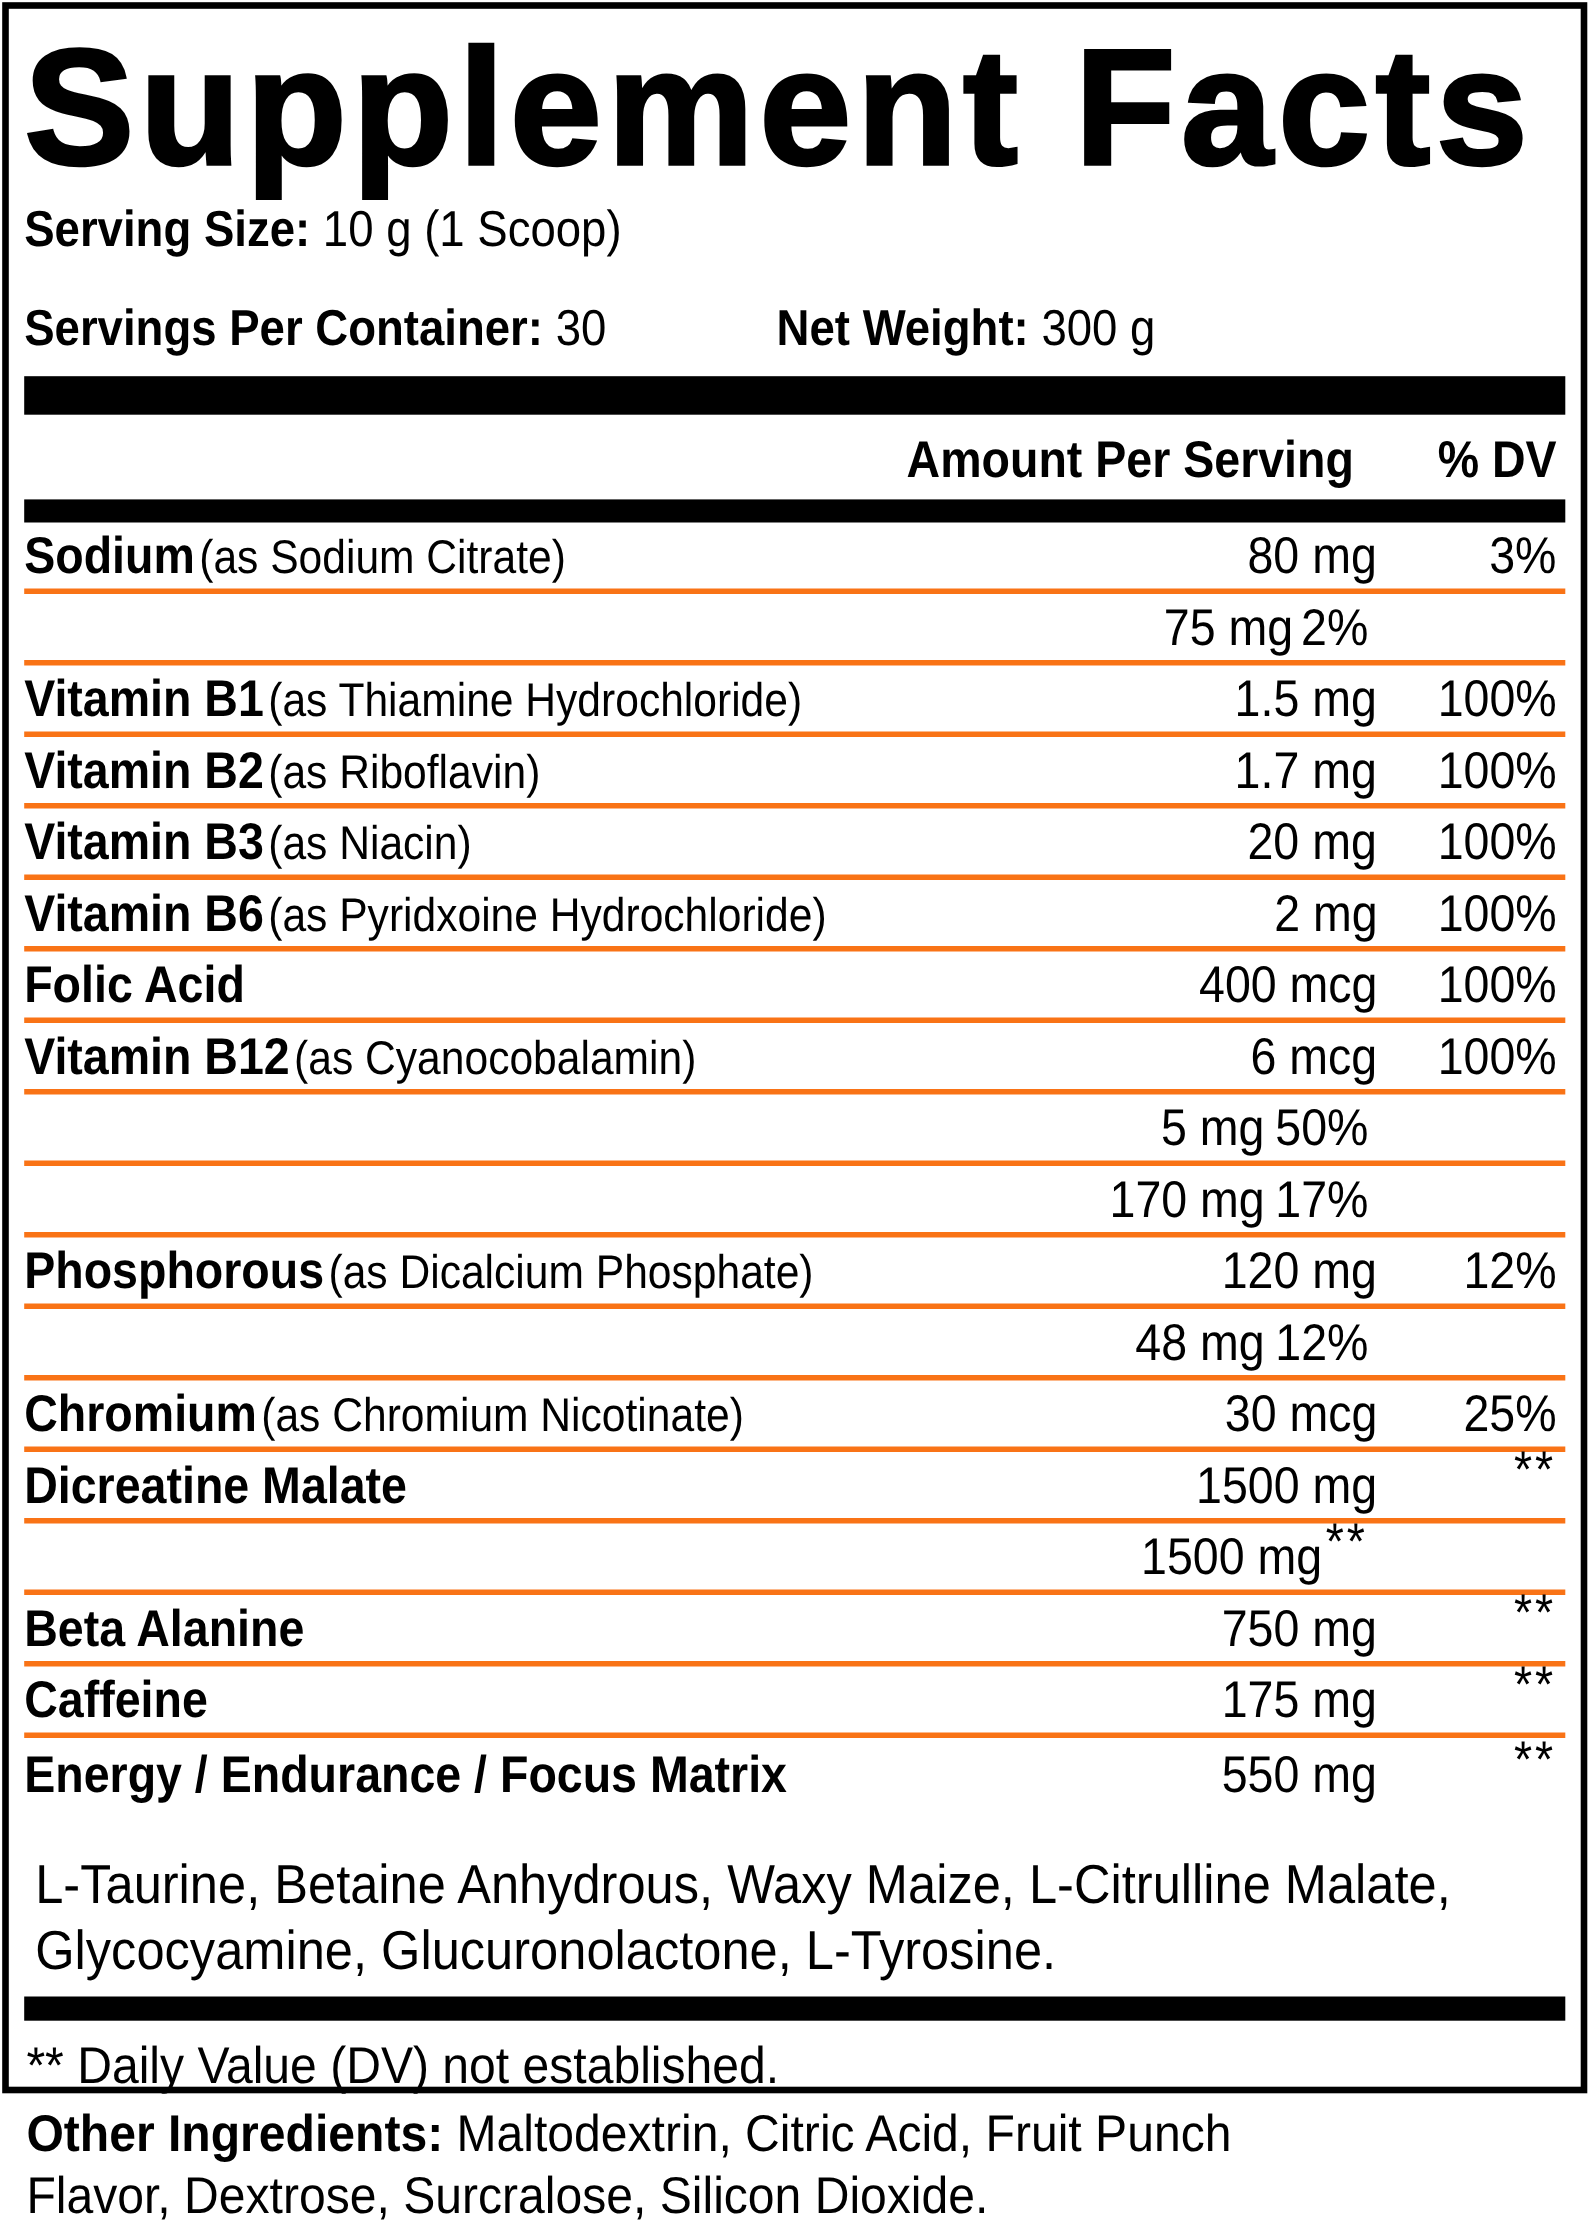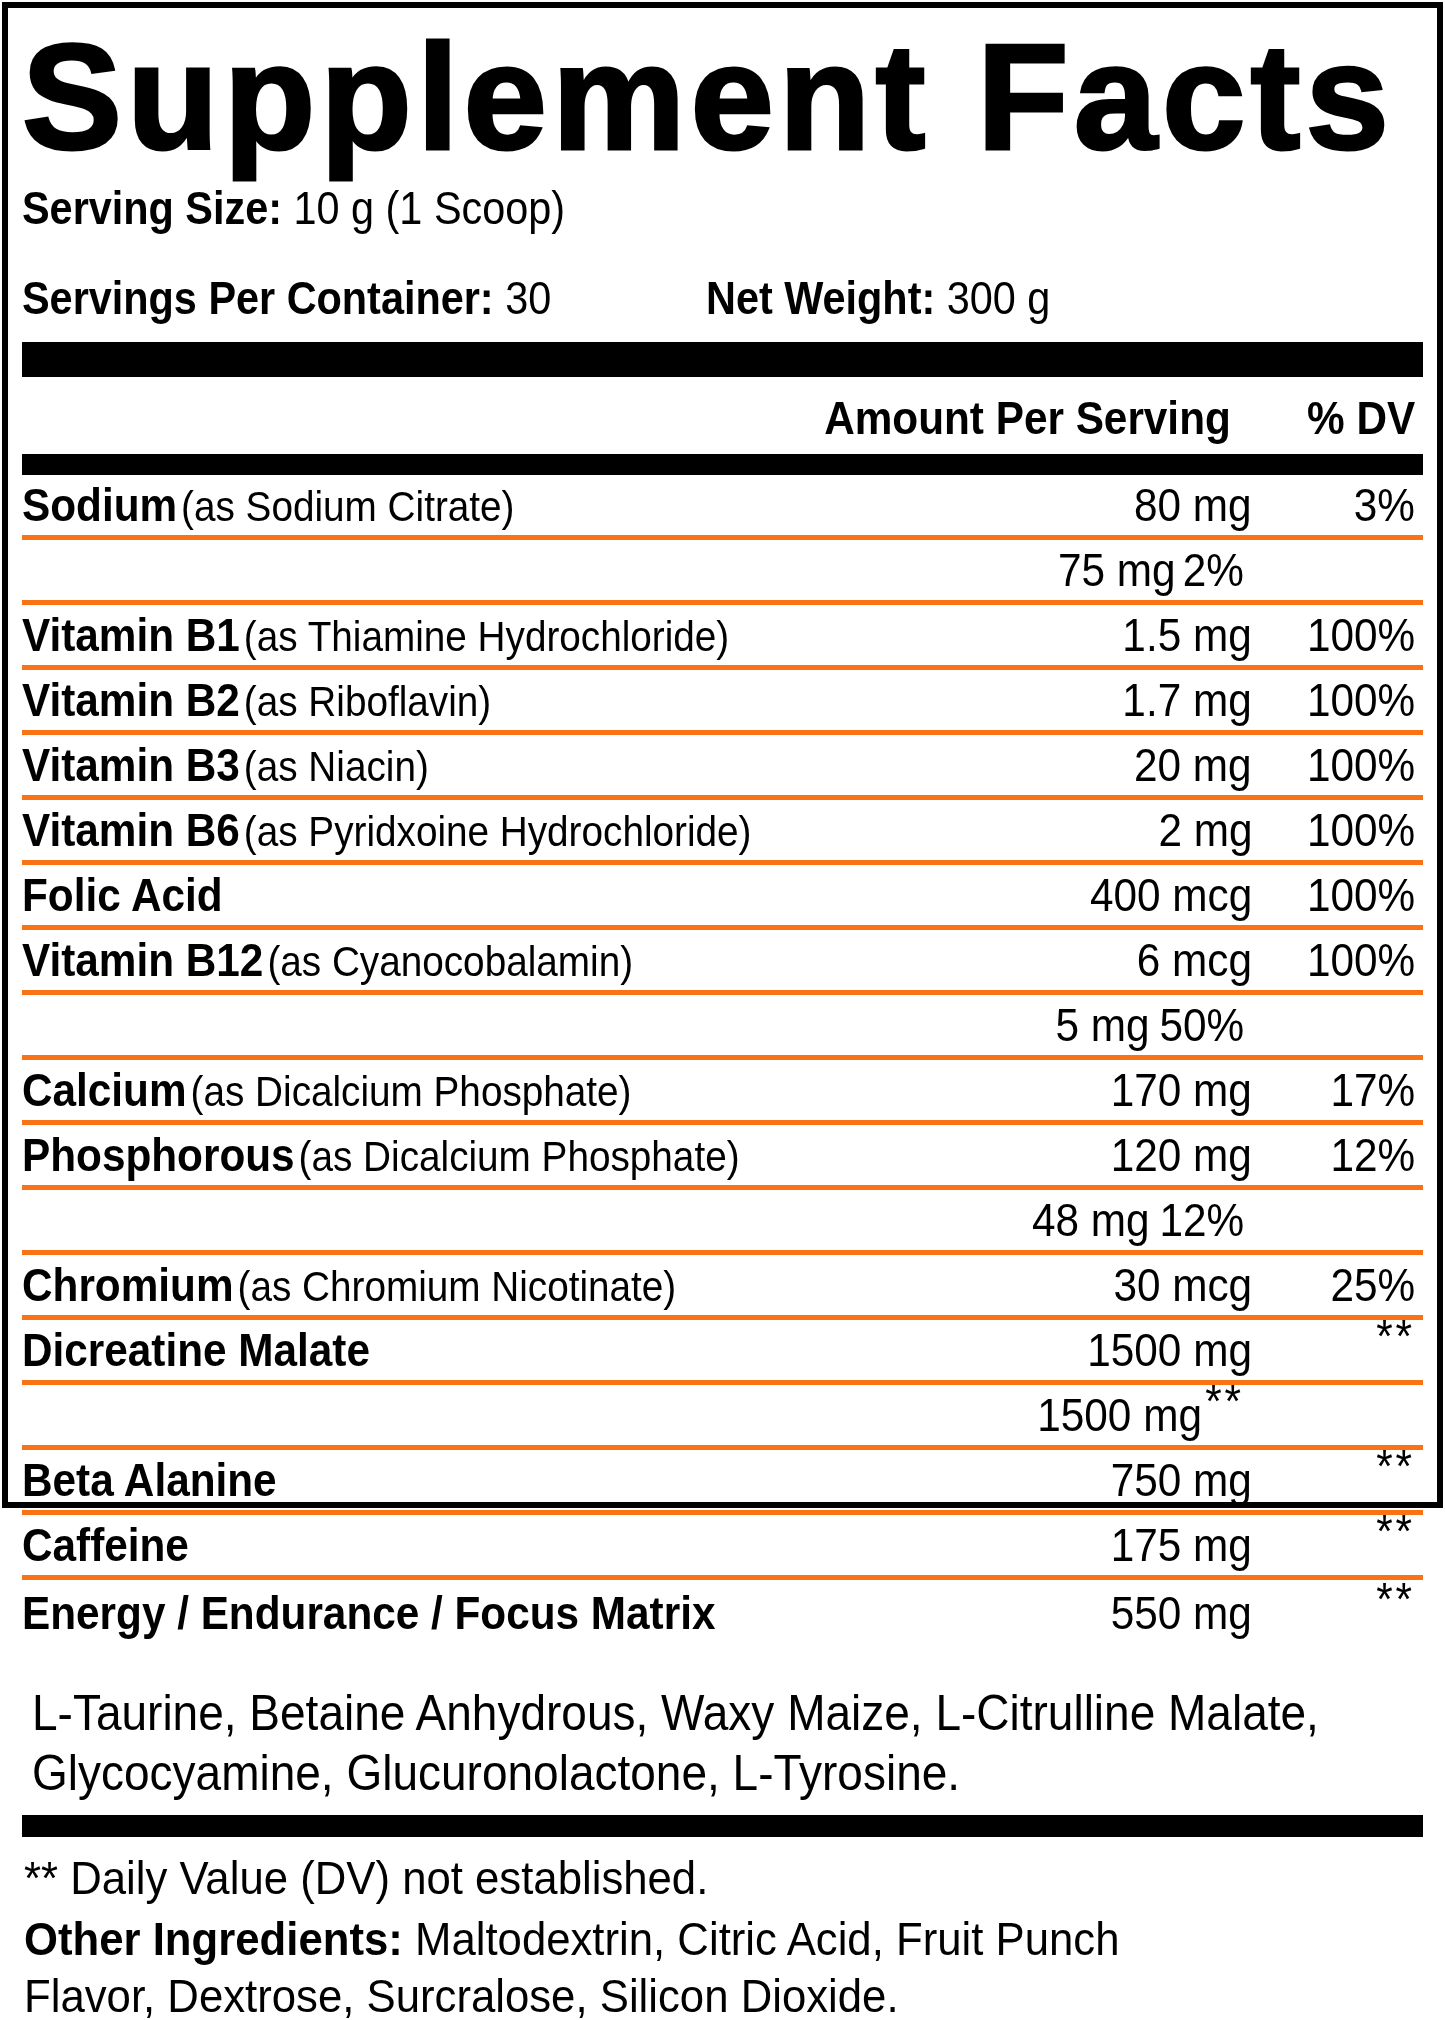--- a/index.html
+++ b/index.html
@@ -8,21 +8,21 @@
     background: #fff;
     font-family: "Liberation Sans", sans-serif;
     color: #000;
     overflow: hidden;
     position: relative;
   }
 
   .label-box {
     position: absolute;
     left: 2px; top: 2px;
-    width: 1441px; height: 1506px;
+    width: 1441px; height: 1901px;
     border: 6px solid #000;
     padding: 0 14px;
     background: #fff;
   }
 
   
   .title {
     font-size: 150px;
     font-weight: bold;
     line-height: 1.0;
@@ -177,21 +177,20 @@
       <div class="row">
         <div class="cell-name"><span class="cond-l"><span class="nm">Vitamin B12</span> <span class="detail">(as Cyanocobalamin)</span></span></div>
         <div class="amt"><span class="cond-r">6 mcg</span></div>
         <div class="dv"><span class="cond-r">100%</span></div>
       </div>
       <div class="row">
         <div class="amt"><span class="cond-r">5 mg</span></div>
         <div class="dv"><span class="cond-r">50%</span></div>
       </div>
       <div class="row">
-        <div class="cell-name"><span class="cond-l"><span class="nm">Calcium</span> <span class="detail">(as Dicalcium Phosphate)</span></span></div>
         <div class="amt"><span class="cond-r">170 mg</span></div>
         <div class="dv"><span class="cond-r">17%</span></div>
       </div>
       <div class="row">
         <div class="cell-name"><span class="cond-l"><span class="nm">Phosphorous</span> <span class="detail">(as Dicalcium Phosphate)</span></span></div>
         <div class="amt"><span class="cond-r">120 mg</span></div>
         <div class="dv"><span class="cond-r">12%</span></div>
       </div>
       <div class="row">
         <div class="amt"><span class="cond-r">48 mg</span></div>

